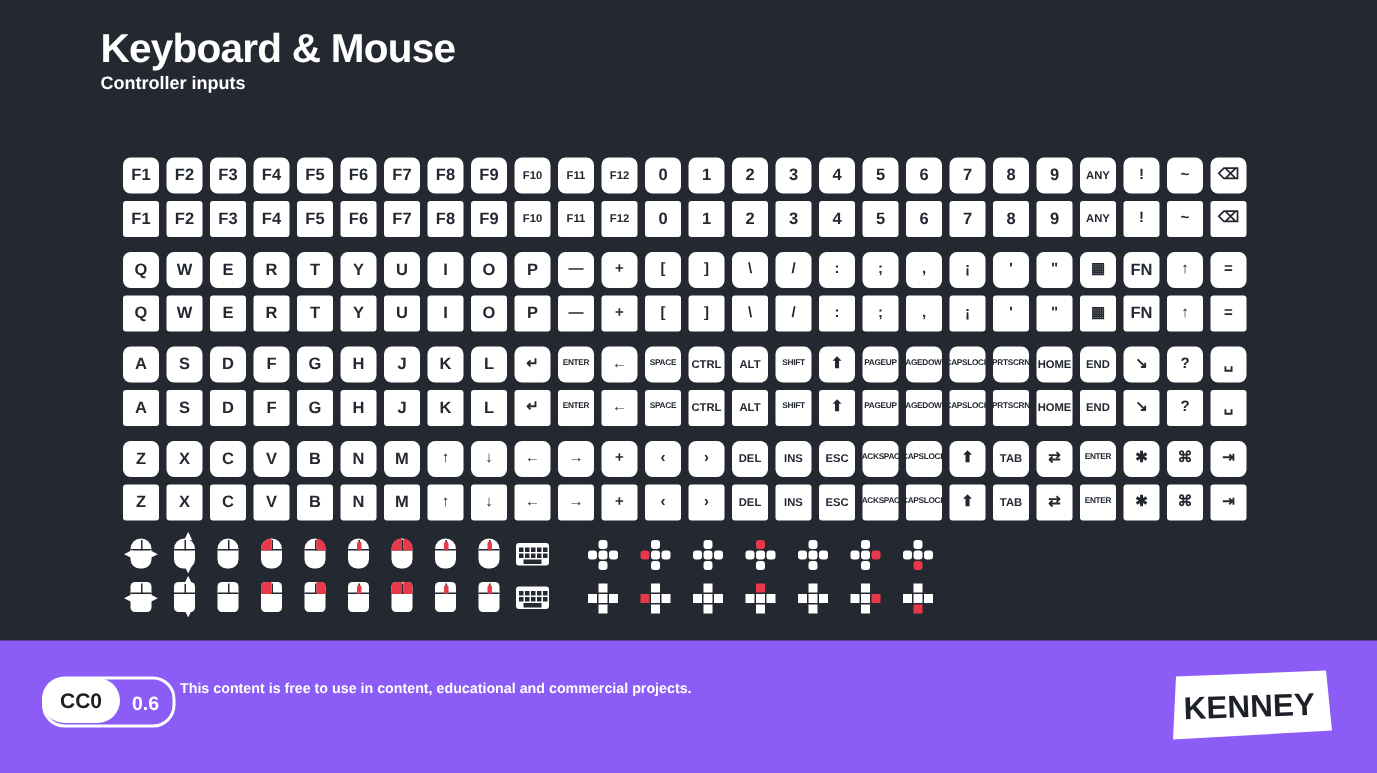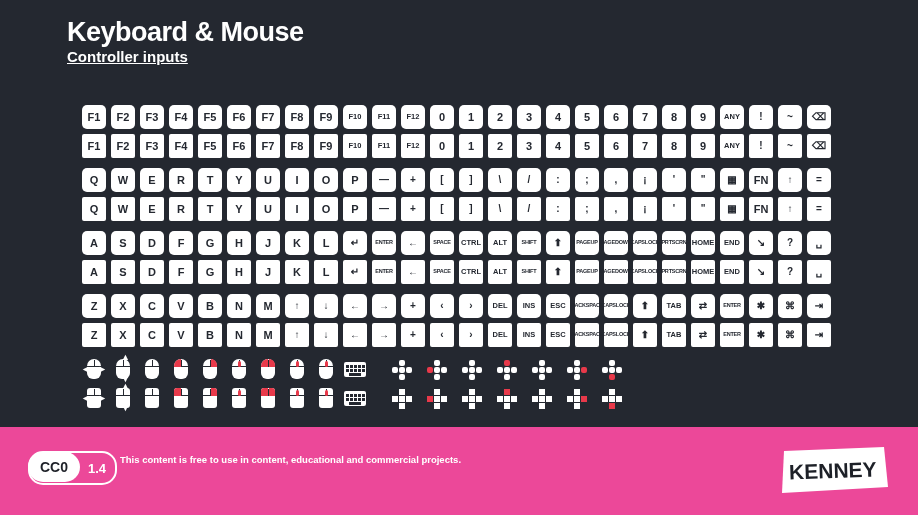--- a/index.html
+++ b/index.html
@@ -9,22 +9,22 @@
     font-family:"Liberation Sans", sans-serif;
     overflow:hidden;
     position:relative;
   }
   .title-block{position:absolute;left:28px;top:18px;margin-left:39px;}
   .title{
     font-size:27px;font-weight:bold;color:#ffffff;
     letter-spacing:-0.5px;line-height:1.05;
   }
   .subtitle{
-    font-size:15px;font-weight:bold;color:#ffffff;
-    margin-top:2px;letter-spacing:0px;text-decoration:underline;
+    font-size:12px;font-weight:bold;color:#ffffff;
+    margin-top:2px;letter-spacing:0px;
   }
 
   .sheet{position:absolute;left:0;top:105px;width:918px;}
 
   .row{display:flex;align-items:flex-start;padding-left:82px;margin-bottom:5px;}
   .row.tight{margin-bottom:10px;}
   .gap-sm{width:6px;flex:0 0 auto;}
   .gap-lg{width:18px;flex:0 0 auto;}
 
   
@@ -96,21 +96,21 @@
   }
   .cluster i{position:absolute;display:block;width:6px;height:6px;background:#ffffff;}
   .cluster i.red{background:#e8394a;}
   .cluster i.t{left:9px;top:3px;}
   .cluster i.l{left:2px;top:10px;}
   .cluster i.c{left:9px;top:10px;}
   .cluster i.r{left:16px;top:10px;}
   .cluster i.b{left:9px;top:17px;}
 
   
-  .footer{position:absolute;left:0;bottom:0;width:918px;height:88px;background:#ec4899;}
+  .footer{position:absolute;left:0;bottom:0;width:918px;height:88px;background:#8b5cf6;}
   .cc-badge{
     position:absolute;left:28px;top:24px;width:85px;height:30px;
     border:2px solid #ffffff;border-radius:15px;
     display:flex;align-items:center;
   }
   .cc-badge .cc-pill{
     width:52px;height:30px;background:#ffffff;color:#1d2027;
     border-radius:15px;font-weight:bold;font-size:14px;
     display:flex;align-items:center;justify-content:center;
     margin-left:-2px;margin-top:-2px;
@@ -661,21 +661,21 @@
         <i class="b red"></i>
       </div>
       <div class="gap-sm"></div>
     </div>
 
 </div>
 
 <div class="footer">
   <div class="cc-badge">
     <div class="cc-pill">CC0</div>
-    <div class="cc-ver">1.4</div>
+    <div class="cc-ver">0.6</div>
   </div>
   <div class="footer-text">
     <div>This content is free to use in content, educational and commercial projects.</div>
   </div>
   <div class="kenney">
     <svg width="112" height="52" viewBox="0 0 112 52" aria-hidden="true">
       <g>
         <path d="M6 6 L106 2 L110 42 L4 48 Z" fill="#ffffff"></path>
         <text x="55" y="33" text-anchor="middle" font-family="Liberation Sans, sans-serif" font-size="21" font-weight="bold" fill="#1d2027" transform="rotate(-2 55 30)">KENNEY</text>
       </g>

